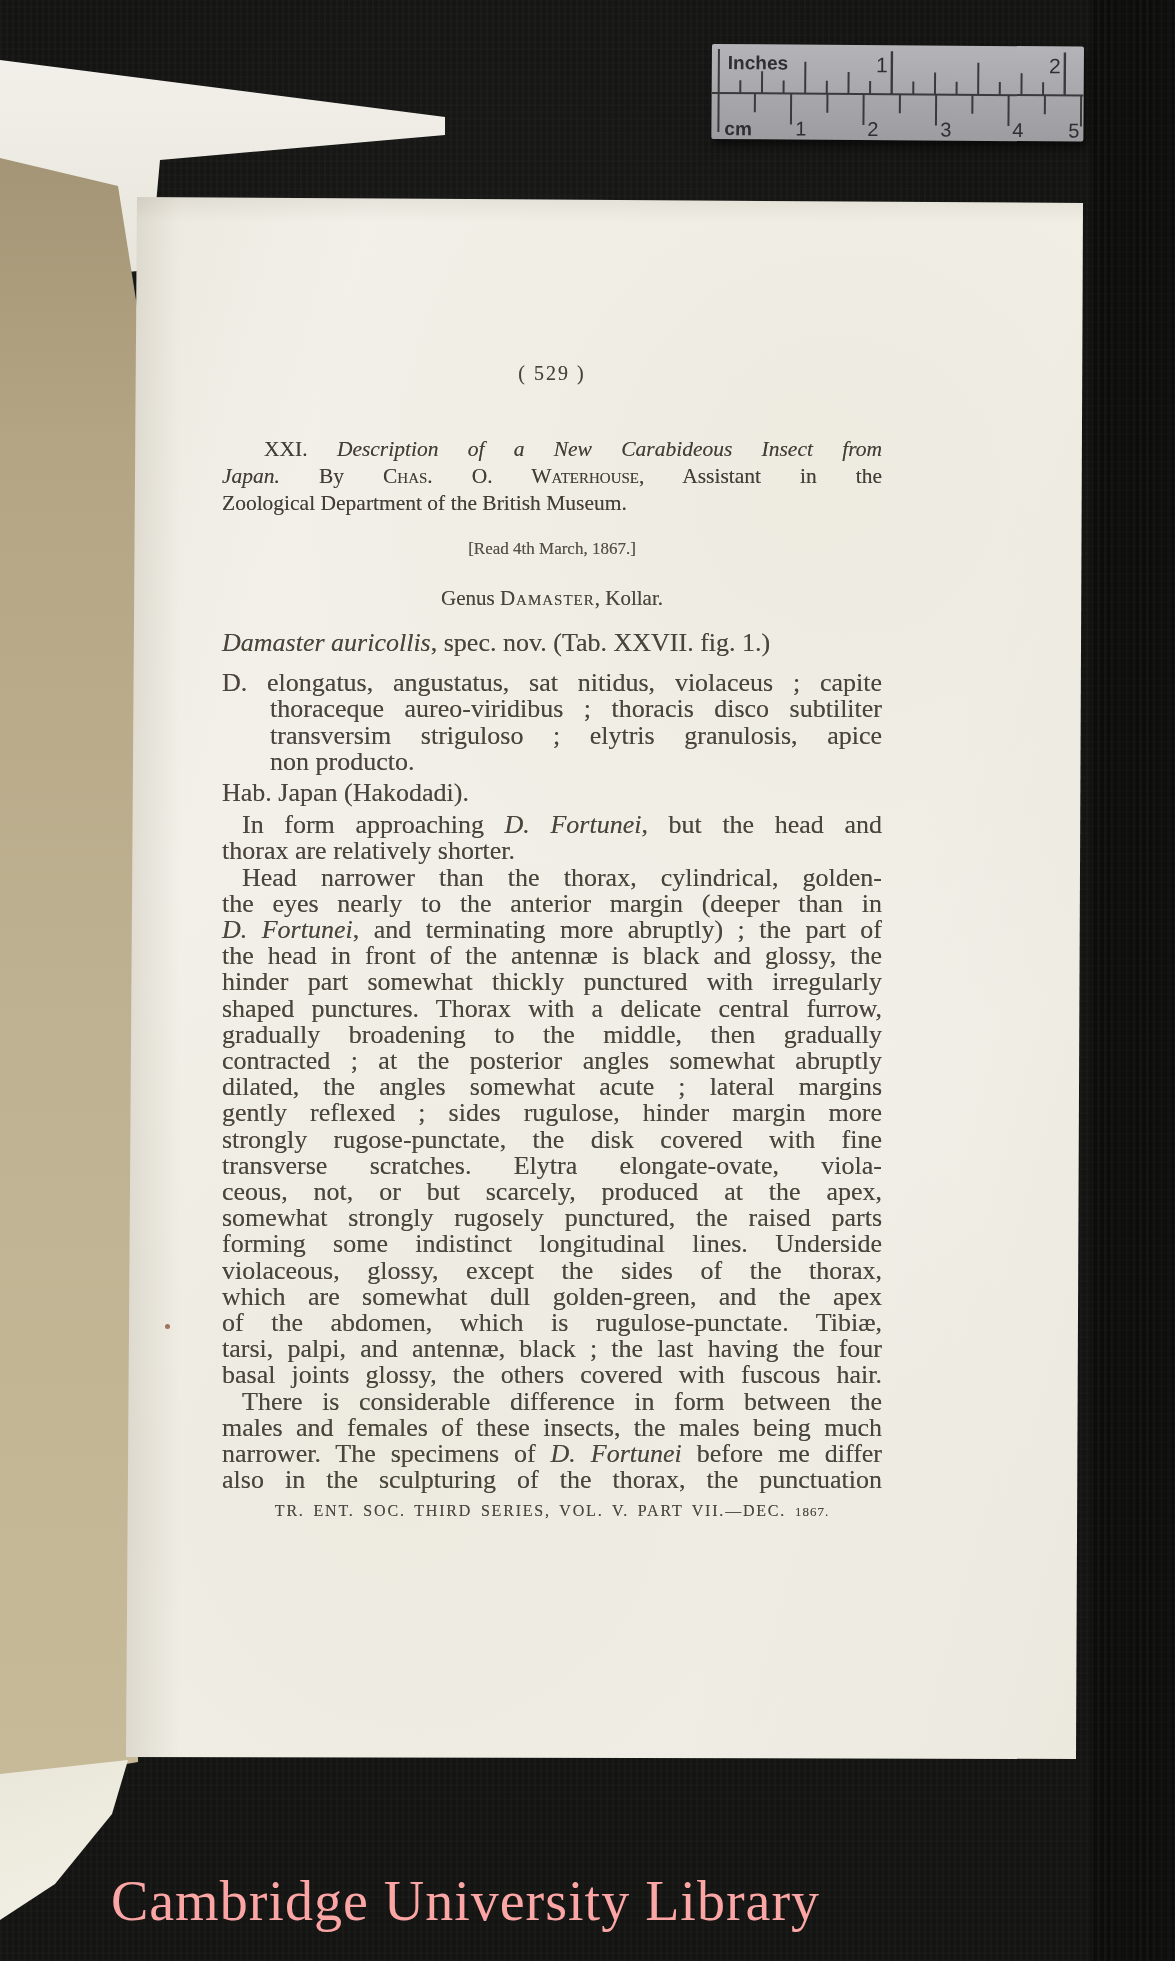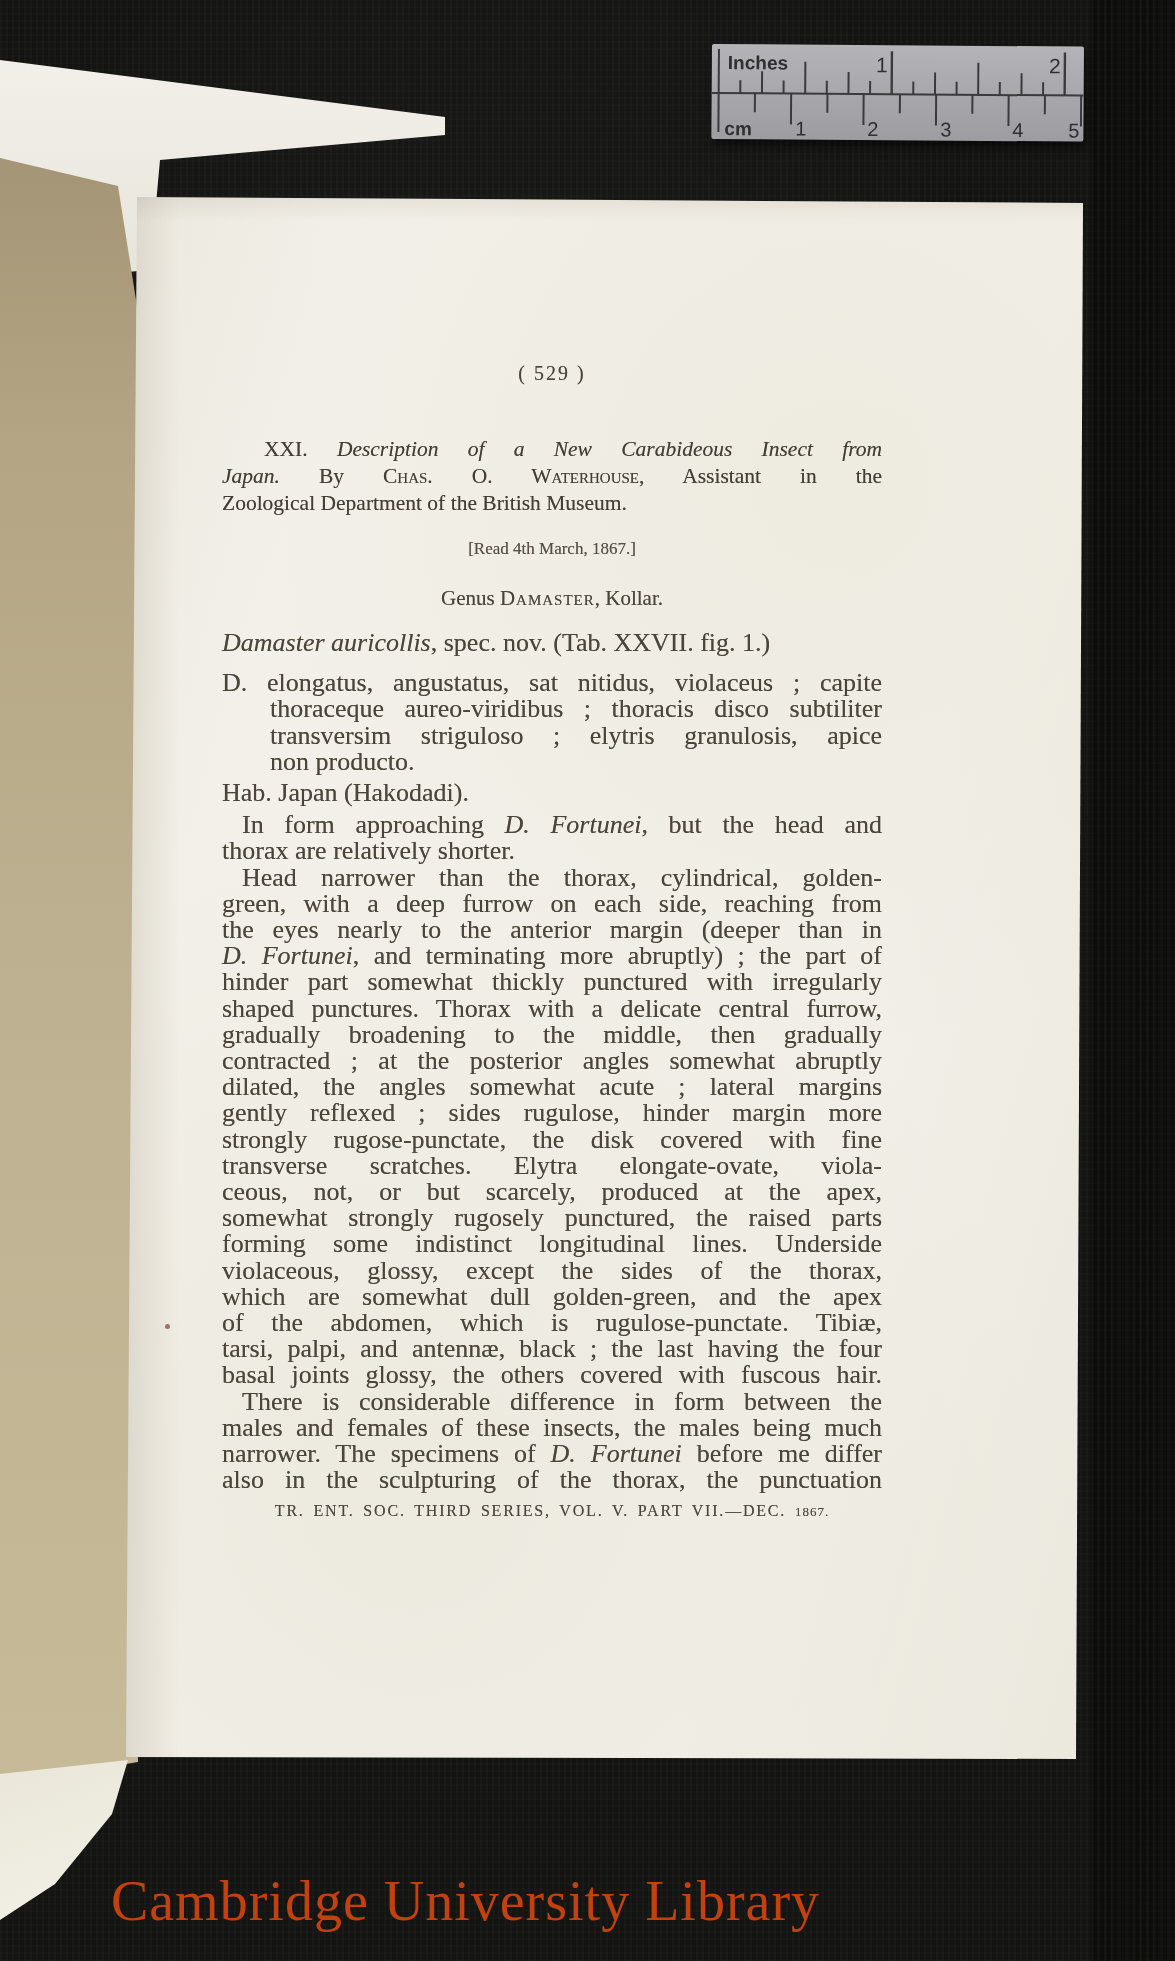--- a/index.html
+++ b/index.html
@@ -79,21 +79,21 @@
   .ruler{
     position:absolute;left:712px;top:44px;width:372px;height:95px;
     background:linear-gradient(180deg,#b4b4b8,#a6a6aa 60%,#9d9da1);
     border-radius:2px;box-shadow:2px 6px 10px rgba(0,0,0,0.55);
     transform:rotate(0.4deg);transform-origin:left top;
   }
   .ruler svg{display:block;}
   .ruler text{font-family:"Liberation Sans",sans-serif;fill:#2f2f31;}
   .watermark{
     position:absolute;left:0;top:1869px;width:931px;text-align:center;
-    font-size:56px;letter-spacing:1px;color:#c2410c;
+    font-size:56px;letter-spacing:1px;color:#fca5a5;
   }
 </style>
 </head>
 <body>
 
 <div class="fabric"></div>
 <div class="right-shade"></div>
 <div class="white-edge-top"></div>
 <div class="tan-page"></div>
 <div class="bottom-curl"></div>
@@ -125,23 +125,23 @@
 
     <div class="bl hab">Hab. Japan (Hakodadi).</div>
 
     <div class="p1">
       <div class="bl jl ind"><span>In form approaching </span><span class="it">D. Fortunei</span><span>, but the head and</span></div>
       <div class="bl">thorax are relatively shorter.</div>
     </div>
 
     <div>
       <div class="bl jl ind">Head narrower than the thorax, cylindrical, golden-</div>
-      <div class="bl jl">green, with a deep furrow on each side, reaching from</div>
       <div class="bl jl">the eyes nearly to the anterior margin (deeper than in</div>
       <div class="bl jl"><span class="it">D. Fortunei</span><span>, and terminating more abruptly) ; the part of</span></div>
+      <div class="bl jl">the head in front of the antennæ is black and glossy, the</div>
       <div class="bl jl">hinder part somewhat thickly punctured with irregularly</div>
       <div class="bl jl">shaped punctures. Thorax with a delicate central furrow,</div>
       <div class="bl jl">gradually broadening to the middle, then gradually</div>
       <div class="bl jl">contracted ; at the posterior angles somewhat abruptly</div>
       <div class="bl jl">dilated, the angles somewhat acute ; lateral margins</div>
       <div class="bl jl">gently reflexed ; sides rugulose, hinder margin more</div>
       <div class="bl jl">strongly rugose-punctate, the disk covered with fine</div>
       <div class="bl jl">transverse scratches. Elytra elongate-ovate, viola-</div>
       <div class="bl jl">ceous, not, or but scarcely, produced at the apex,</div>
       <div class="bl jl">somewhat strongly rugosely punctured, the raised parts</div>

